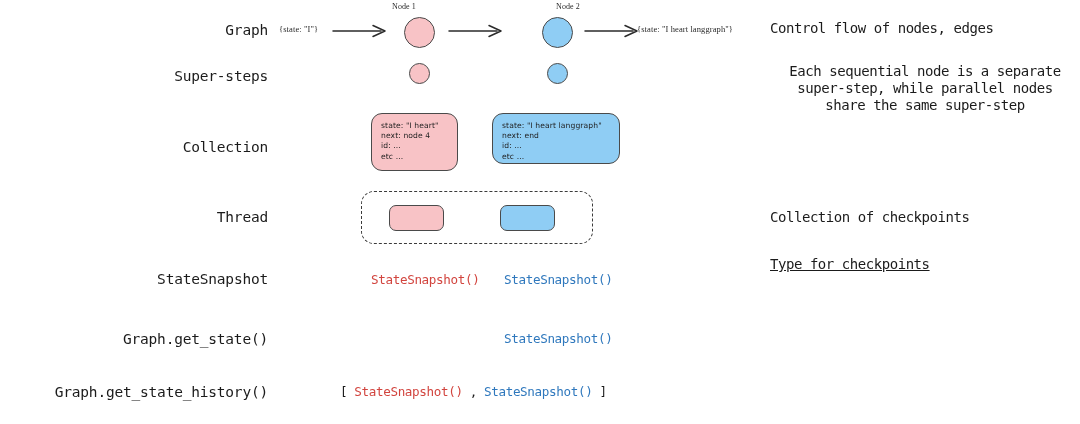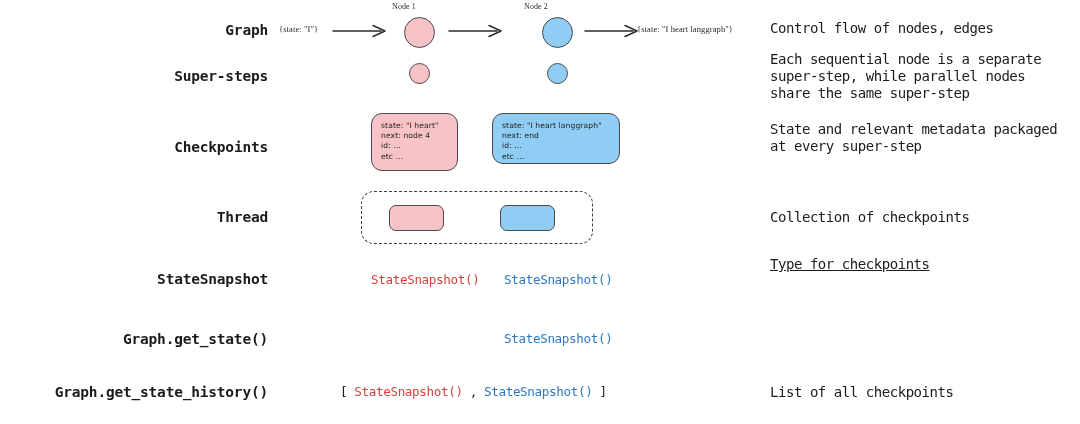--- a/index.html
+++ b/index.html
@@ -22,21 +22,20 @@
   .row-label {
     position: absolute;
     right: 0;
     width: 100%;
     text-align: right;
     font-family: "DejaVu Sans Mono", monospace;
     font-size: 14.5px;
     color: #1b1b1b;
     letter-spacing: -0.2px;
     white-space: nowrap;
-    font-weight: bold;
   }
   .label-col {
     position: absolute;
     left: 0;
     width: 268px;
   }
   
   .desc {
     position: absolute;
     left: 770px;
@@ -129,37 +128,37 @@
 
 <div class="canvas">
 
   <div class="label-col" style="top:22px;">
     <div class="row-label">Graph</div>
   </div>
   <div class="label-col" style="top:68px;">
     <div class="row-label">Super-steps</div>
   </div>
   <div class="label-col" style="top:139px;">
-    <div class="row-label">Checkpoints</div>
+    <div class="row-label">Collection</div>
   </div>
   <div class="label-col" style="top:209px;">
     <div class="row-label">Thread</div>
   </div>
   <div class="label-col" style="top:271px;">
     <div class="row-label">StateSnapshot</div>
   </div>
   <div class="label-col" style="top:331px;">
     <div class="row-label">Graph.get_state()</div>
   </div>
   <div class="label-col" style="top:384px;width:300px;left:-32px;">
     <div class="row-label">Graph.get_state_history()</div>
   </div>
 
   <div class="hand hand-node" style="left:392px; top:2px;">Node 1</div>
-  <div class="hand hand-node" style="left:524px; top:2px;">Node 2</div>
+  <div class="hand hand-node" style="left:556px; top:2px;">Node 2</div>
 
   <div class="hand" style="left:279px; top:24px;">{state: "I"}</div>
 
   <div class="arrow" style="left:332px; top:23px;">
     <svg width="58" height="16" viewBox="0 0 58 16">
       <path d="M1 8 L49 8" stroke="#2b2b2b" stroke-width="1.5" fill="none" stroke-linecap="round"></path>
       <path d="M41 2.5 L53 8 L41 13.5" stroke="#2b2b2b" stroke-width="1.5" fill="none" stroke-linecap="round" stroke-linejoin="round"></path>
     </svg>
   </div>
 
@@ -181,40 +180,38 @@
     </svg>
   </div>
 
   <div class="hand" style="left:637px; top:24px;">{state: "I heart langgraph"}</div>
 
   <div class="desc" style="top:20px;">Control flow of nodes, edges</div>
 
   <div class="node-circle pink-fill" style="left:409px; top:63px; width:21px; height:21px;"></div>
   <div class="node-circle blue-fill" style="left:547px; top:63px; width:21px; height:21px;"></div>
 
-  <div class="desc" style="top:51px;">Each sequential node is a separate
+  <div class="desc" style="top:63px;text-align:center;">Each sequential node is a separate
 super-step, while parallel nodes
 share the same super-step</div>
 
   <div class="ckpt pink-fill" style="left:371px; top:113px; width:87px; height:58px;">
     <div class="ckpt-line">state: "I heart"</div>
     <div class="ckpt-line">next: node 4</div>
     <div class="ckpt-line">id: ...</div>
     <div class="ckpt-line">etc ...</div>
   </div>
 
   <div class="ckpt blue-fill" style="left:492px; top:113px; width:128px; height:51px;">
     <div class="ckpt-line">state: "I heart langgraph"</div>
     <div class="ckpt-line">next: end</div>
     <div class="ckpt-line">id: ...</div>
     <div class="ckpt-line">etc ...</div>
   </div>
 
-  <div class="desc" style="top:121px;">State and relevant metadata packaged
-at every super-step</div>
 
   <div class="thread-box" style="left:361px; top:191px; width:232px; height:53px;"></div>
   <div class="mini-box pink-fill" style="left:389px; top:205px; width:55px; height:26px;"></div>
   <div class="mini-box blue-fill" style="left:500px; top:205px; width:55px; height:26px;"></div>
 
   <div class="desc" style="top:209px;">Collection of checkpoints</div>
 
   <div class="snap snap-red" style="left:371px; top:272px;">StateSnapshot()</div>
   <div class="snap snap-blue" style="left:504px; top:272px;">StateSnapshot()</div>
 
@@ -224,15 +221,14 @@
 
 
   <div class="hist-row" style="left:340px; top:384px;">
     <span class="snap-punct">[</span>
     <span class="snap-red">StateSnapshot()</span>
     <span class="snap-punct">,</span>
     <span class="snap-blue">StateSnapshot()</span>
     <span class="snap-punct">]</span>
   </div>
 
-  <div class="desc" style="top:384px;">List of all checkpoints</div>
 
 </div>
 
 </body></html>

